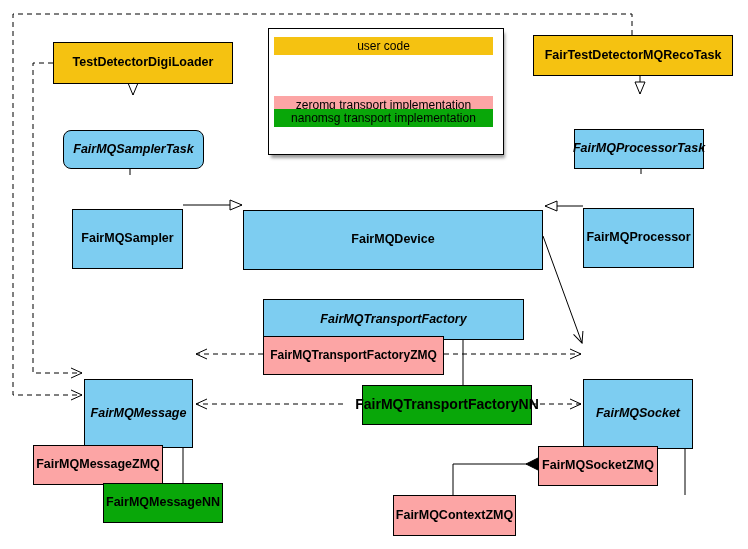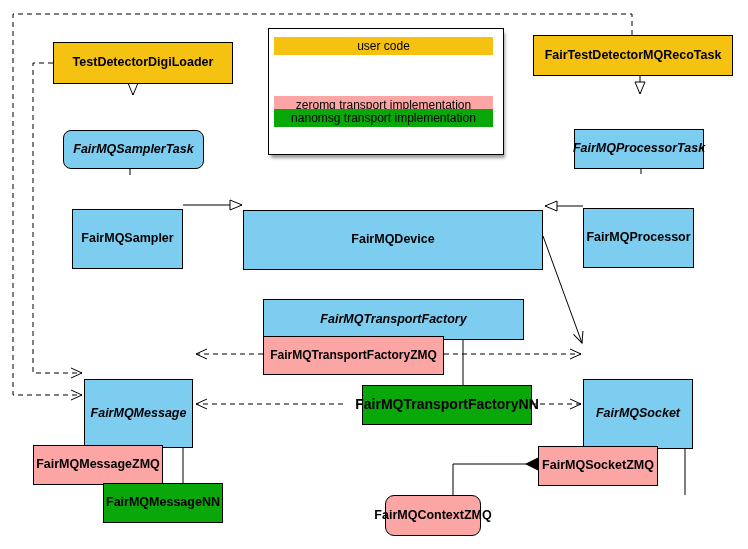--- a/index.html
+++ b/index.html
@@ -90,15 +90,15 @@
   <div class="node c-fw" style="left:243px;top:176px;width:300px;height:60px;text-align:center;">FairMQDevice</div>
   <div class="node c-fw" style="left:583px;top:174px;width:111px;height:60px;">FairMQProcessor</div>
   <div class="node c-fw abstract" style="left:263px;top:265px;width:261px;height:41px;">FairMQTransportFactory</div>
   <div class="node c-zmq" style="left:263px;top:336px;width:181px;height:39px;font-size:12px;">FairMQTransportFactoryZMQ</div>
   <div class="node c-nn" style="left:362px;top:385px;width:170px;height:40px;font-size:14px;">FairMQTransportFactoryNN</div>
   <div class="node c-fw abstract" style="left:84px;top:345px;width:109px;height:69px;">FairMQMessage</div>
   <div class="node c-fw abstract" style="left:583px;top:345px;width:110px;height:70px;">FairMQSocket</div>
   <div class="node c-zmq" style="left:33px;top:445px;width:130px;height:40px;">FairMQMessageZMQ</div>
   <div class="node c-nn" style="left:103px;top:483px;width:120px;height:40px;">FairMQMessageNN</div>
   <div class="node c-zmq" style="left:538px;top:446px;width:120px;height:40px;">FairMQSocketZMQ</div>
-  <div class="node c-zmq" style="left:385px;top:495px;width:96px;height:41px;border-radius:9px;">FairMQContextZMQ</div>
+  <div class="node c-zmq" style="left:393px;top:495px;width:123px;height:41px;">FairMQContextZMQ</div>
 
 </div>
 
 </body></html>

